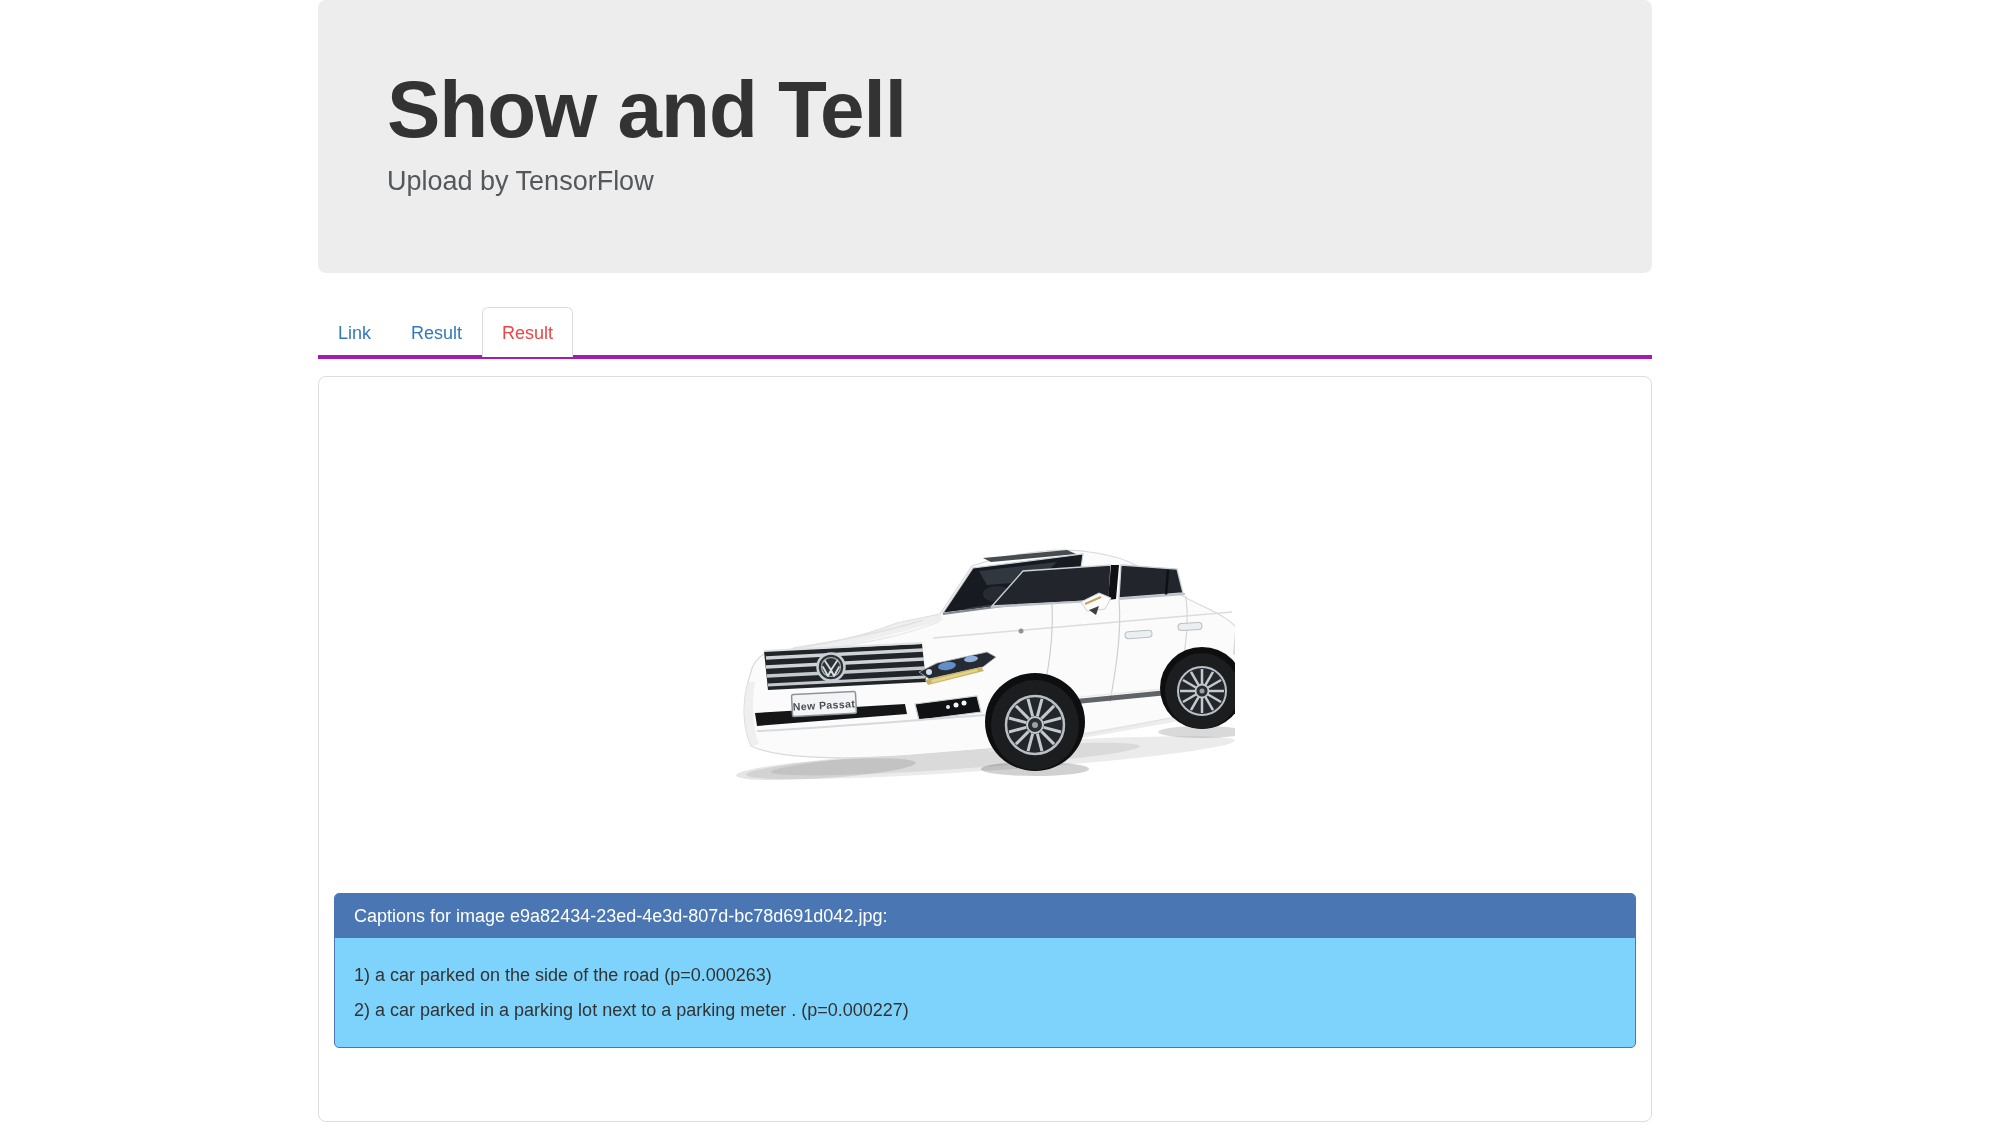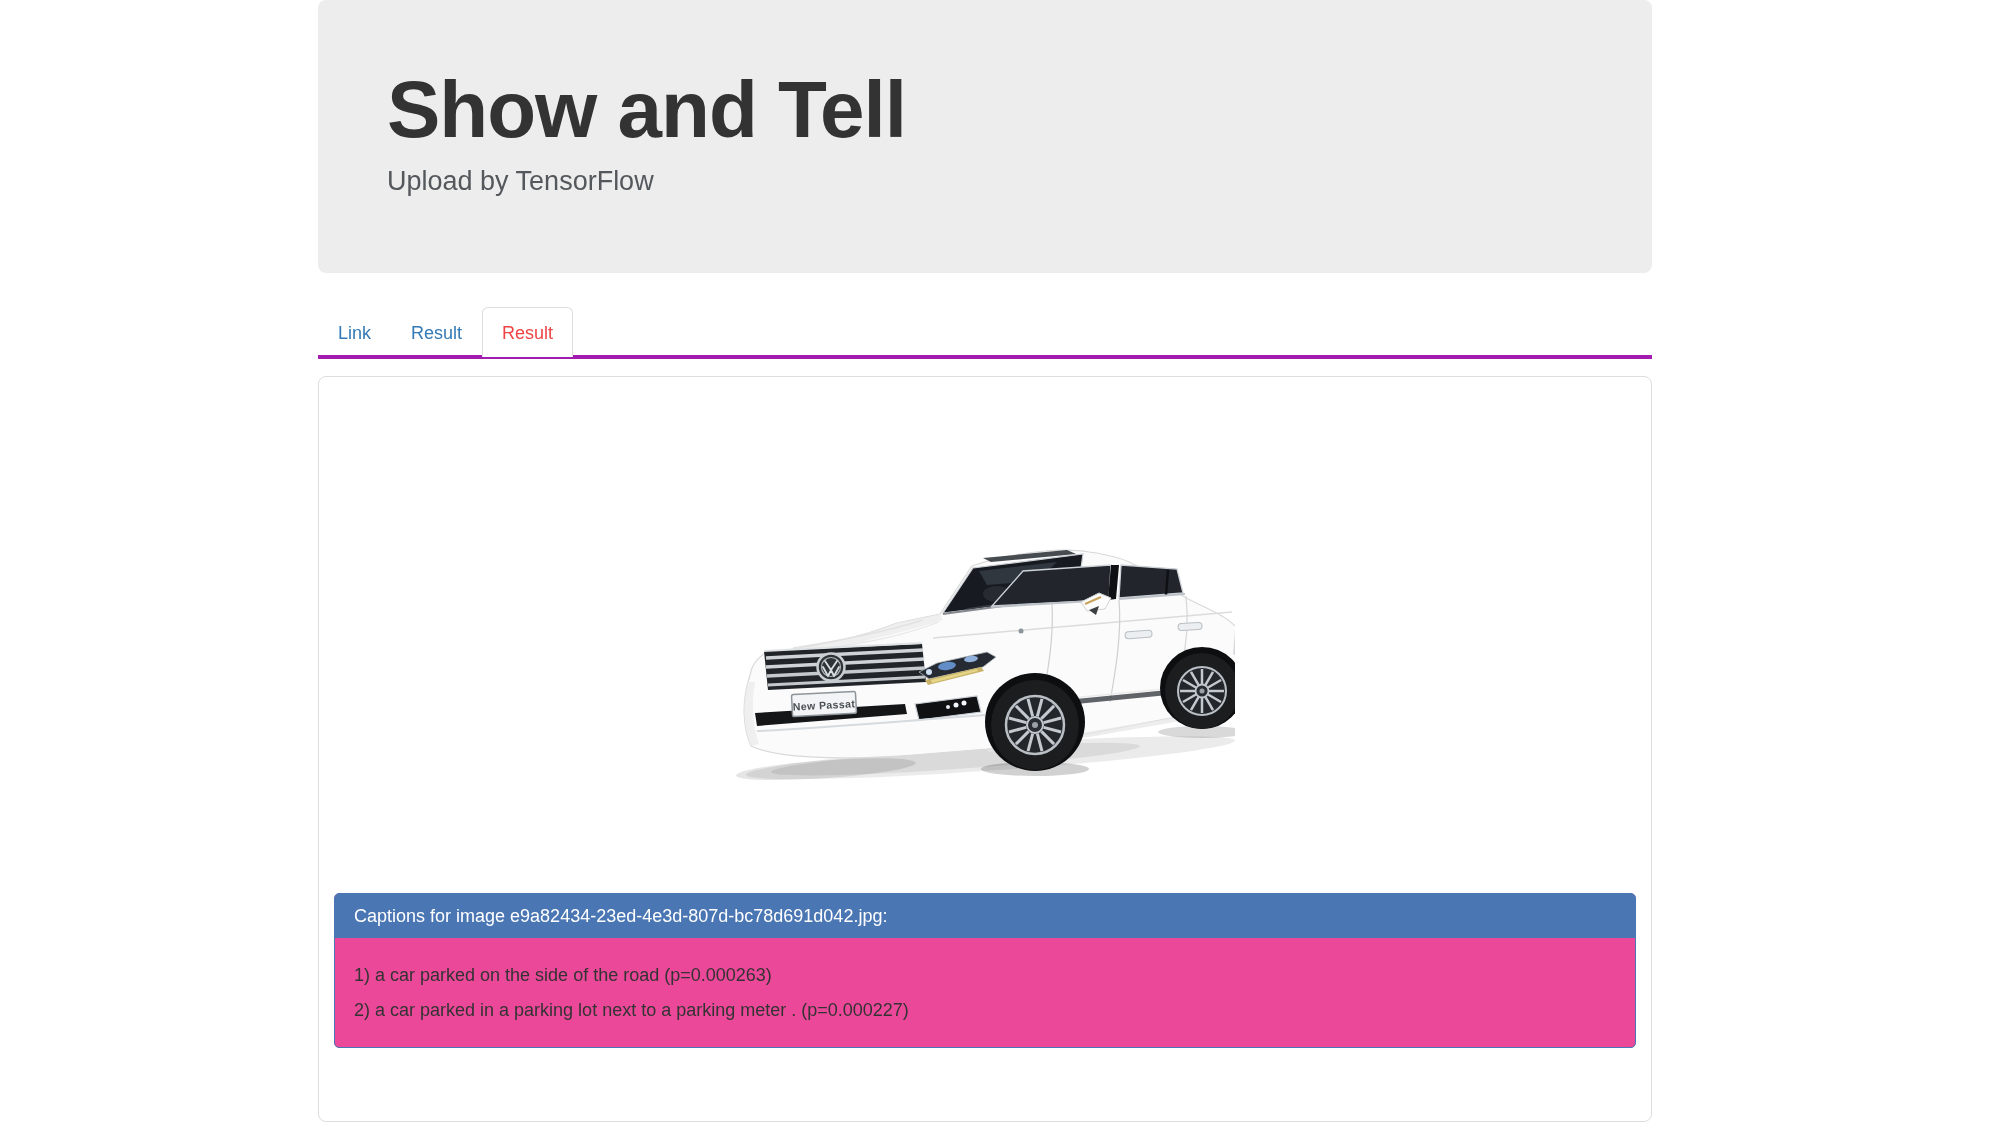--- a/index.html
+++ b/index.html
@@ -34,21 +34,21 @@
 
   
   .result-pane{
     box-sizing:border-box;margin-top:17px;height:746px;background:#fff;
     border:1px solid #ddd;border-radius:8px;padding:15px;
   }
   .car-figure{display:block;margin:144px auto 0 auto;width:500px;height:250px;}
 
   
   .panel{
-    margin:107px 0 0 0;border:1px solid #4a76b4;border-radius:5px;background:#ec4899;
+    margin:107px 0 0 0;border:1px solid #4a76b4;border-radius:5px;background:#7dd3fc;
   }
   .panel-heading{
     box-sizing:border-box;height:44px;background:#4a76b4;color:#fff;
     font-size:18px;line-height:20px;padding:12px 19px;
     border-radius:4px 4px 0 0;
   }
   .panel-body{padding:26px 19px 25px 19px;}
   .caption-line{margin:0 0 12px 0;font-size:18px;line-height:23px;color:#333;}
   .caption-line:last-child{margin-bottom:0;}
 </style>

